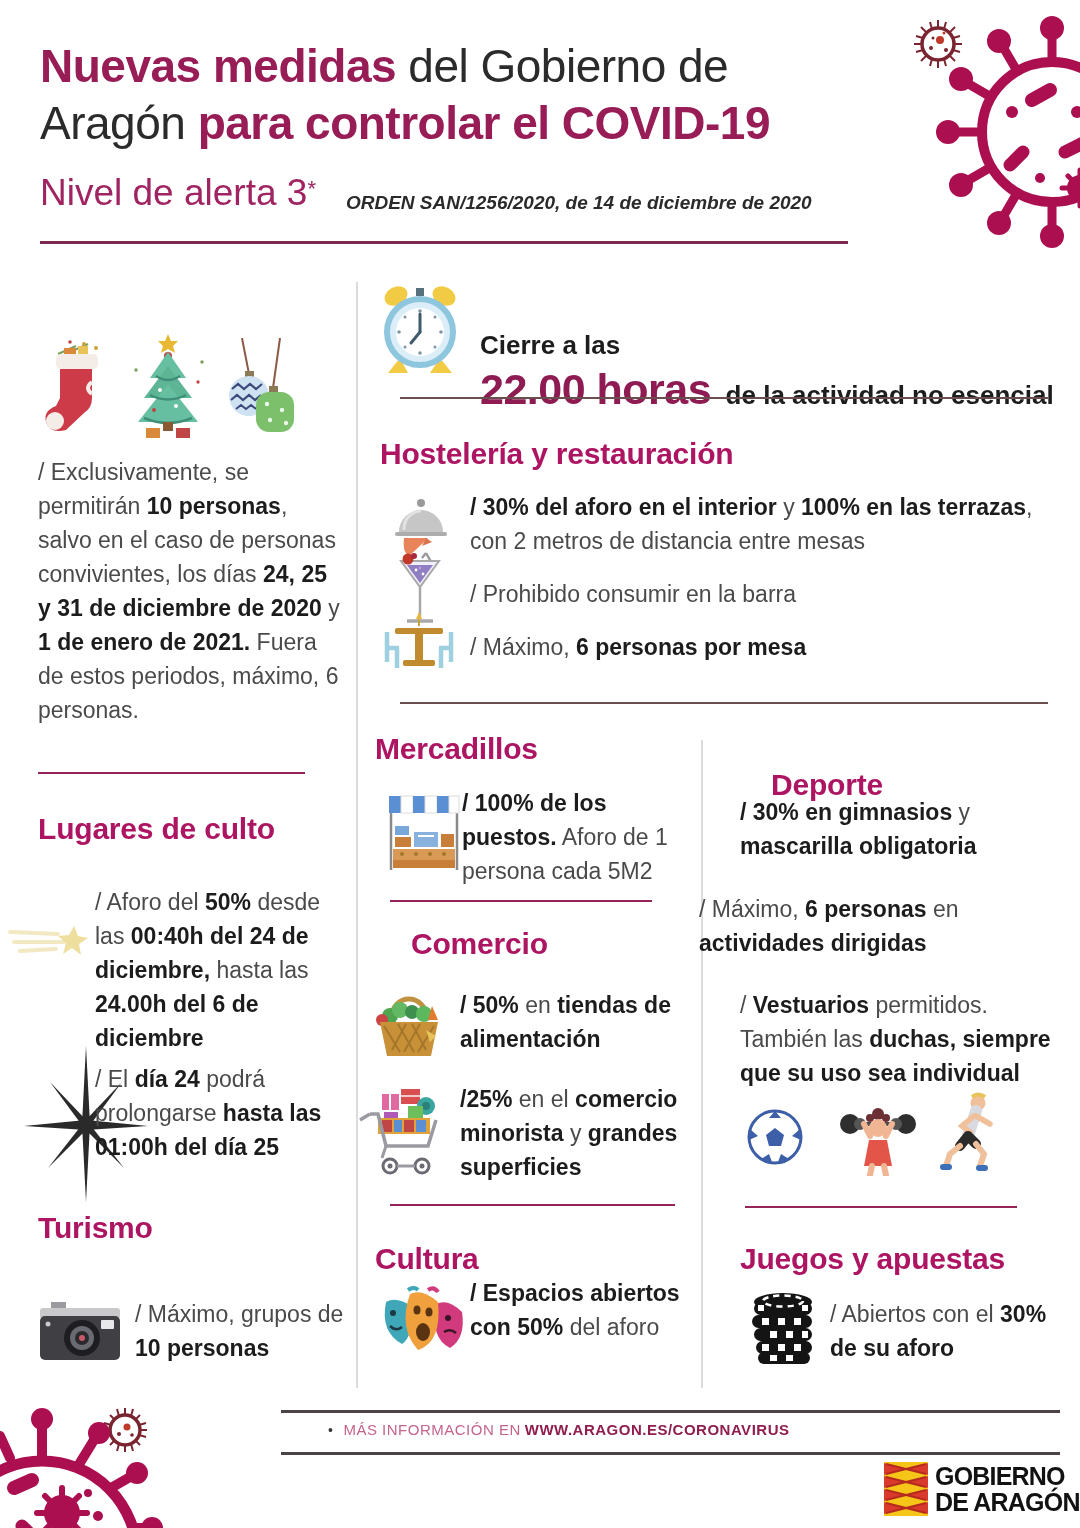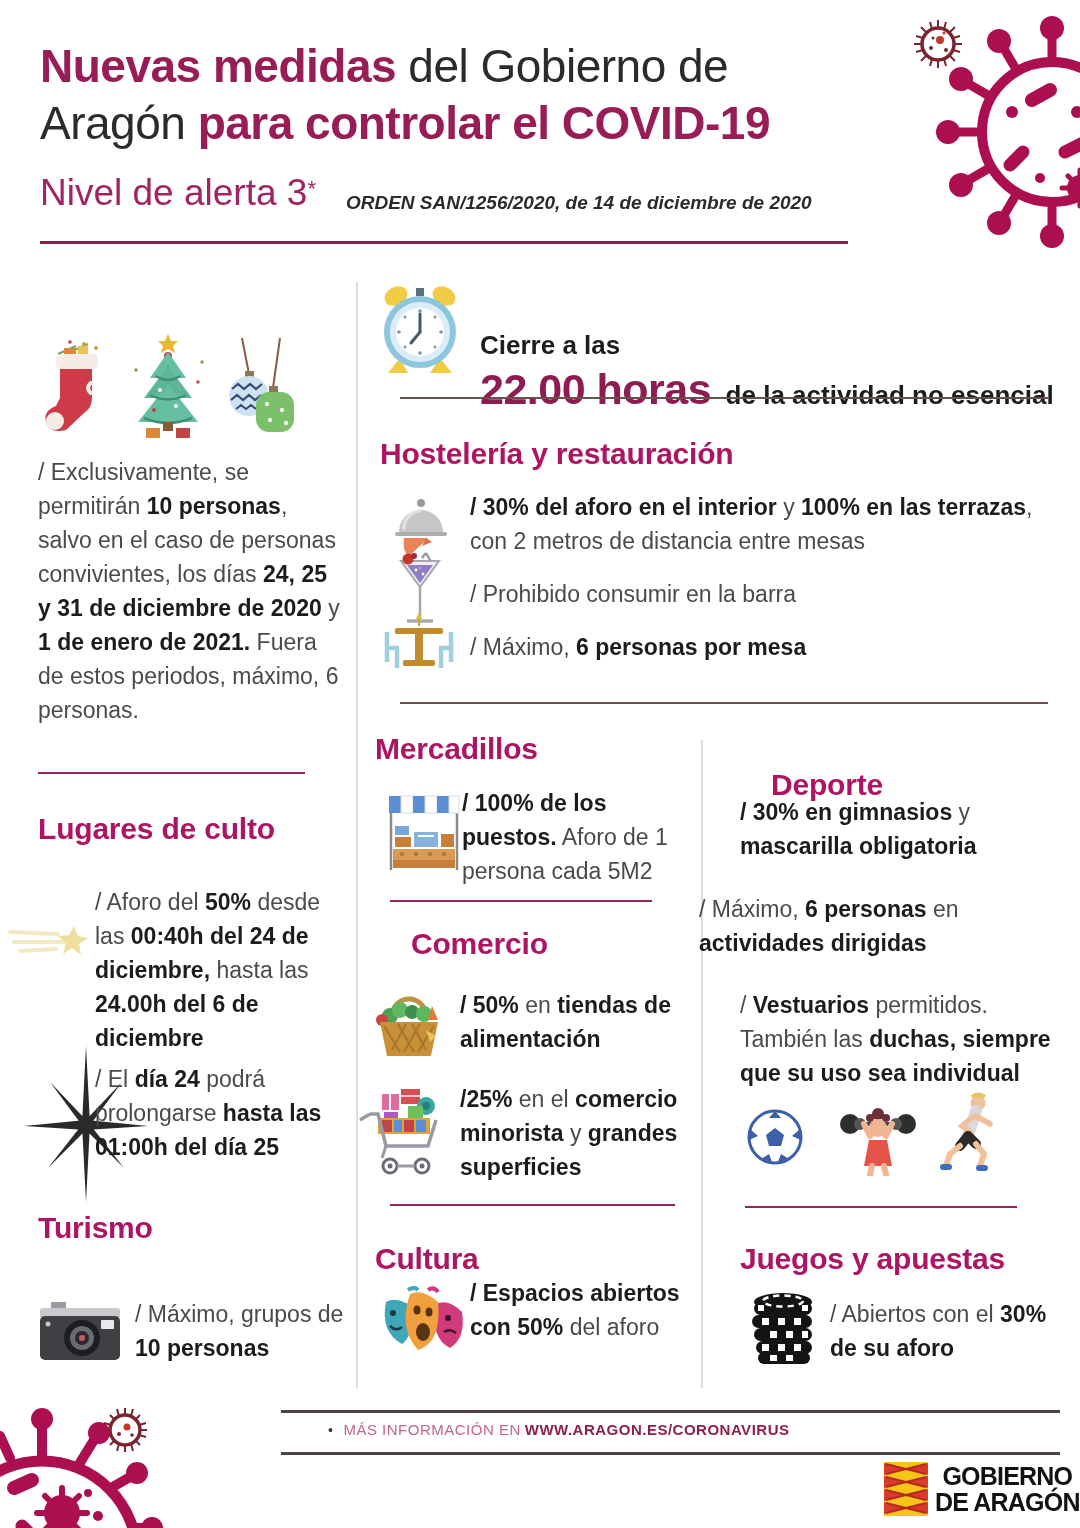--- a/index.html
+++ b/index.html
@@ -27,21 +27,21 @@
   .div-dark{background:#6a4f4f;height:2px;}
   .div-header{background:#7c2850;height:3px;}
   .div-footer{background:#4c4344;height:3px;}
   .vline{background:#dcdcdc;width:2px;}
   
   .info-row{display:flex;align-items:baseline;font-size:15px;letter-spacing:0.5px;}
   .info-bullet{color:#3a3a3a;margin-right:10px;font-size:14px;}
   .info-label{color:#c4648c;}
   .info-url{color:#8f1d4e;font-weight:700;margin-left:4px;}
   .logo{display:flex;align-items:center;}
-  .logo-text{margin-left:7px;font-size:25px;line-height:26px;font-weight:700;color:#121212;letter-spacing:-0.8px;text-align:center;}
+  .logo-text{margin-left:7px;font-size:25px;line-height:26px;font-weight:700;color:#121212;letter-spacing:-0.8px;}
 </style>
 </head>
 <body>
 
 <div class="page">
 
   <div class="abs title" style="left:40px;top:38px;width:830px;">
     <div><span class="acc">Nuevas medidas</span><span> del Gobierno de</span></div>
     <div><span>Aragón </span><span class="acc">para controlar el COVID-19</span></div>
   </div>

